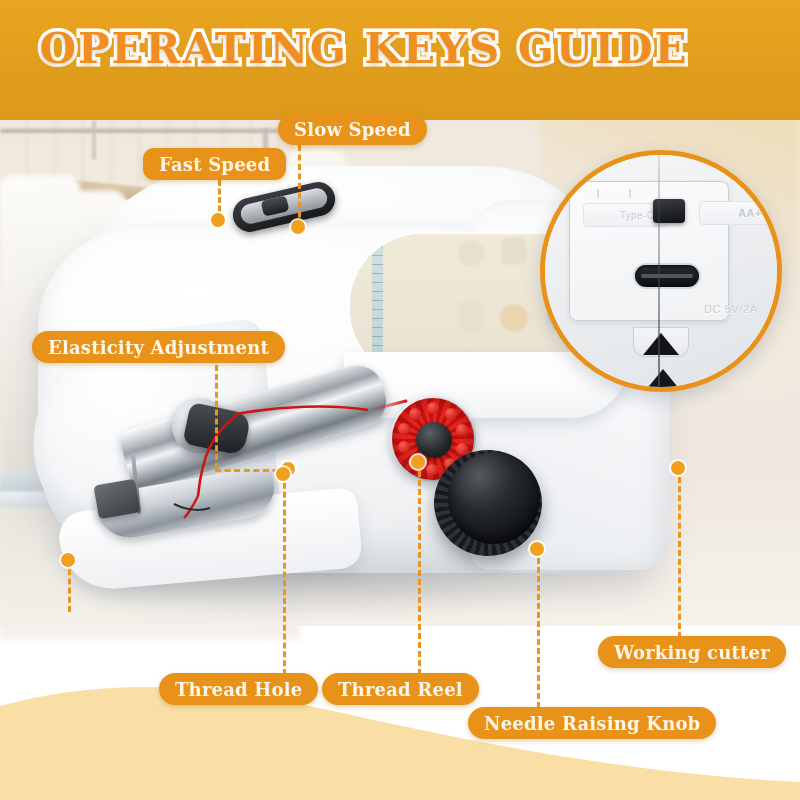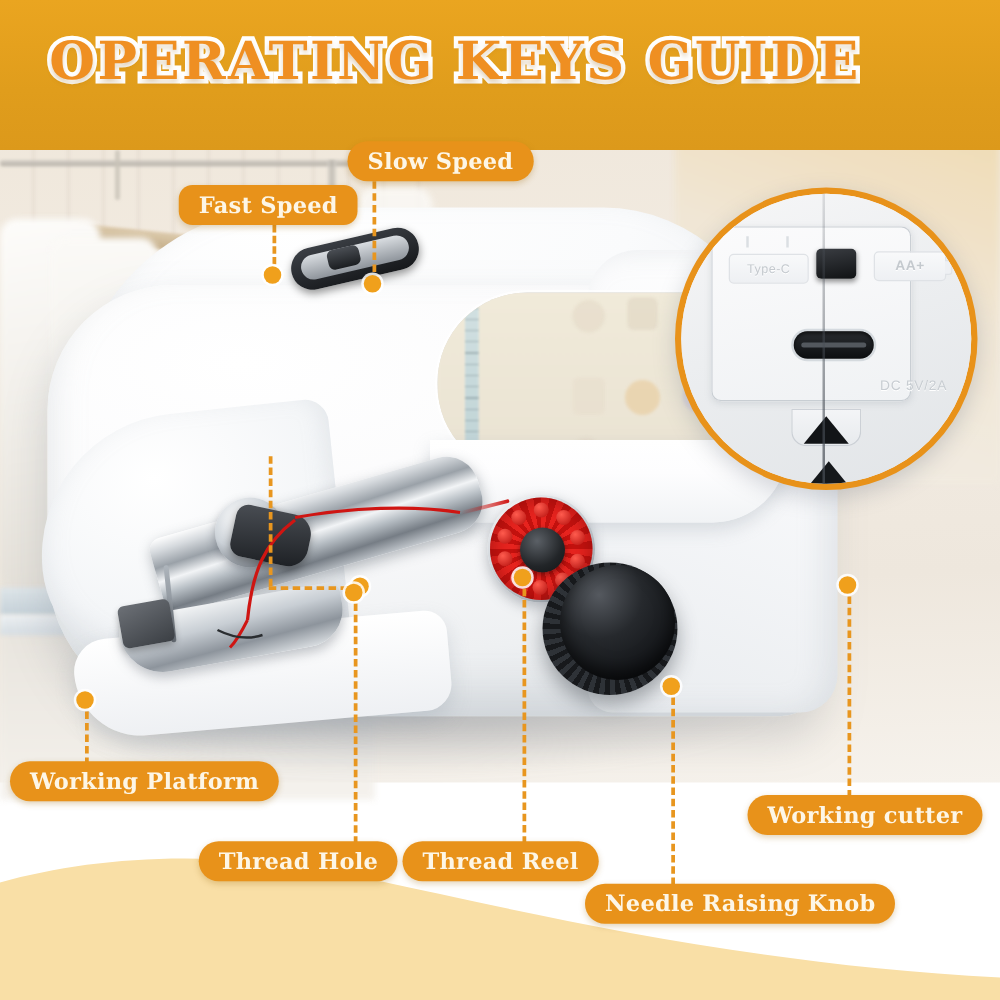--- a/index.html
+++ b/index.html
@@ -268,21 +268,21 @@
     position:absolute;left:24px;top:26px;width:160px;height:140px;
     background:linear-gradient(170deg,#fbfbfc,#f0f2f4);
     border-radius:8px;
     box-shadow:inset 0 0 0 1px rgba(190,196,203,.8), 0 2px 5px rgba(150,158,168,.25);
   }
   .emb-box{
     position:absolute;border:1.6px solid #dfe2e6;border-radius:4px;
     background:linear-gradient(180deg,#f8f9fa,#eef0f3);
     display:flex;align-items:center;justify-content:center;
     color:#c4c9ce;font-family:"Liberation Sans",sans-serif;
-    letter-spacing:.4px;text-shadow:0 1px 0 #ffffff;
+    letter-spacing:.4px;text-shadow:0 1px 0 #ffffff;padding-left:22px;
   }
   .emb-typec{left:38px;top:48px;width:62px;height:22px;font-size:10px;}
   .emb-batt{left:154px;top:46px;width:56px;height:22px;font-size:11px;font-weight:bold;}
   .emb-batt::after{
     content:"";position:absolute;right:-6px;top:6px;width:5px;height:10px;
     background:#eef0f3;border:1.6px solid #dfe2e6;border-left:none;border-radius:0 3px 3px 0;
   }
   .tick{position:absolute;width:1.6px;height:9px;background:#dbdfe3;}
   .sw-black{
     position:absolute;left:108px;top:44px;width:32px;height:24px;border-radius:4px;
@@ -512,22 +512,22 @@
   <div class="dot" style="left:61px;top:553px;"></div>
   <div class="dot" style="left:276px;top:467px;"></div>
   <div class="dot" style="left:411px;top:455px;"></div>
   <div class="dot" style="left:530px;top:542px;"></div>
   <div class="dot" style="left:671px;top:461px;"></div>
 
   <div class="badge" style="left:143px;top:148px;border-radius:11px;">Fast Speed</div>
 
   <div class="badge" style="left:278px;top:113px;">Slow Speed</div>
 
-
-  <div class="badge" style="left:8px;top:609px;">Working Platform</div>
+  <div class="badge" style="left:32px;top:331px;">Elasticity Adjustment</div>
+
 
   <div class="badge" style="left:159px;top:673px;">Thread Hole</div>
 
   <div class="badge" style="left:468px;top:707px;">Needle Raising Knob</div>
 
   <div class="badge" style="left:322px;top:673px;">Thread Reel</div>
 
   <div class="badge" style="left:598px;top:636px;">Working cutter</div>
 
 </div>

